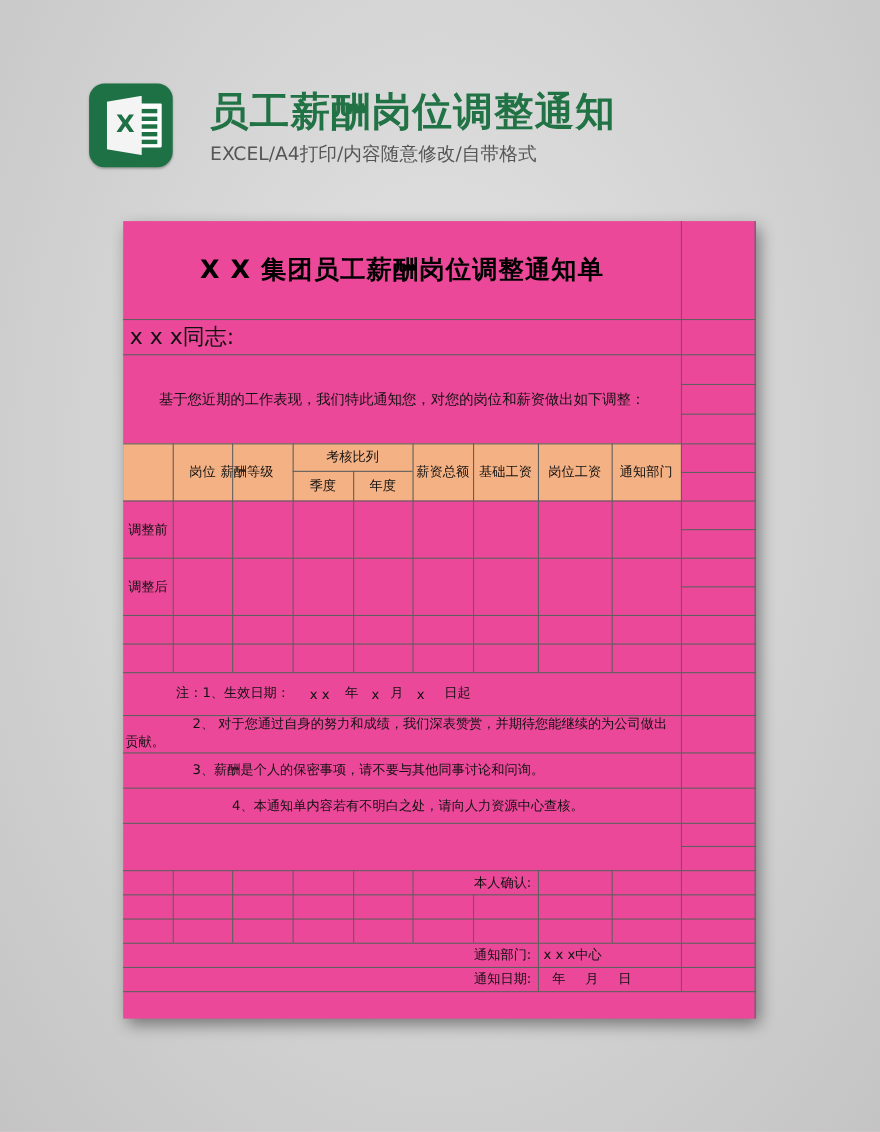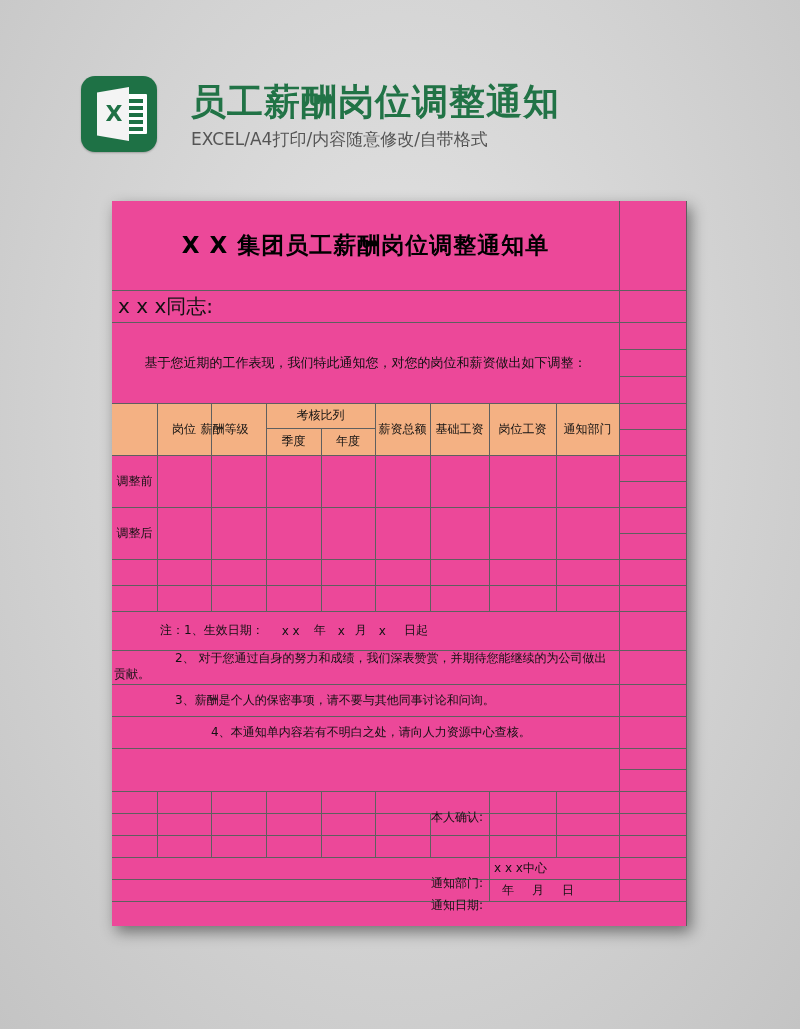--- a/index.html
+++ b/index.html
@@ -45,21 +45,21 @@
   .hl, .vl { position: absolute; background: #5f5f5f; }
   .hl { height: 1px; }
   .vl { width: 1px; }
   .cell {
     position: absolute; display: flex; align-items: center; justify-content: center;
     font-size: 12px; color: #111; white-space: nowrap;
   }
   .orange { background: #f4b183; }
   .doc-title { font-size: 23px; font-weight: bold; color: #000; letter-spacing: 1px; }
   .left { justify-content: flex-start; }
-  .right { justify-content: flex-end; margin-top: 15px; }
+  .right { justify-content: flex-end; }
 </style>
 </head>
 <body>
 
 <div class="header-icon">
   <div class="sheet">
     <i style="top:5px"></i>
       <i style="top:12px"></i>
       <i style="top:19px"></i>
       <i style="top:26px"></i>

